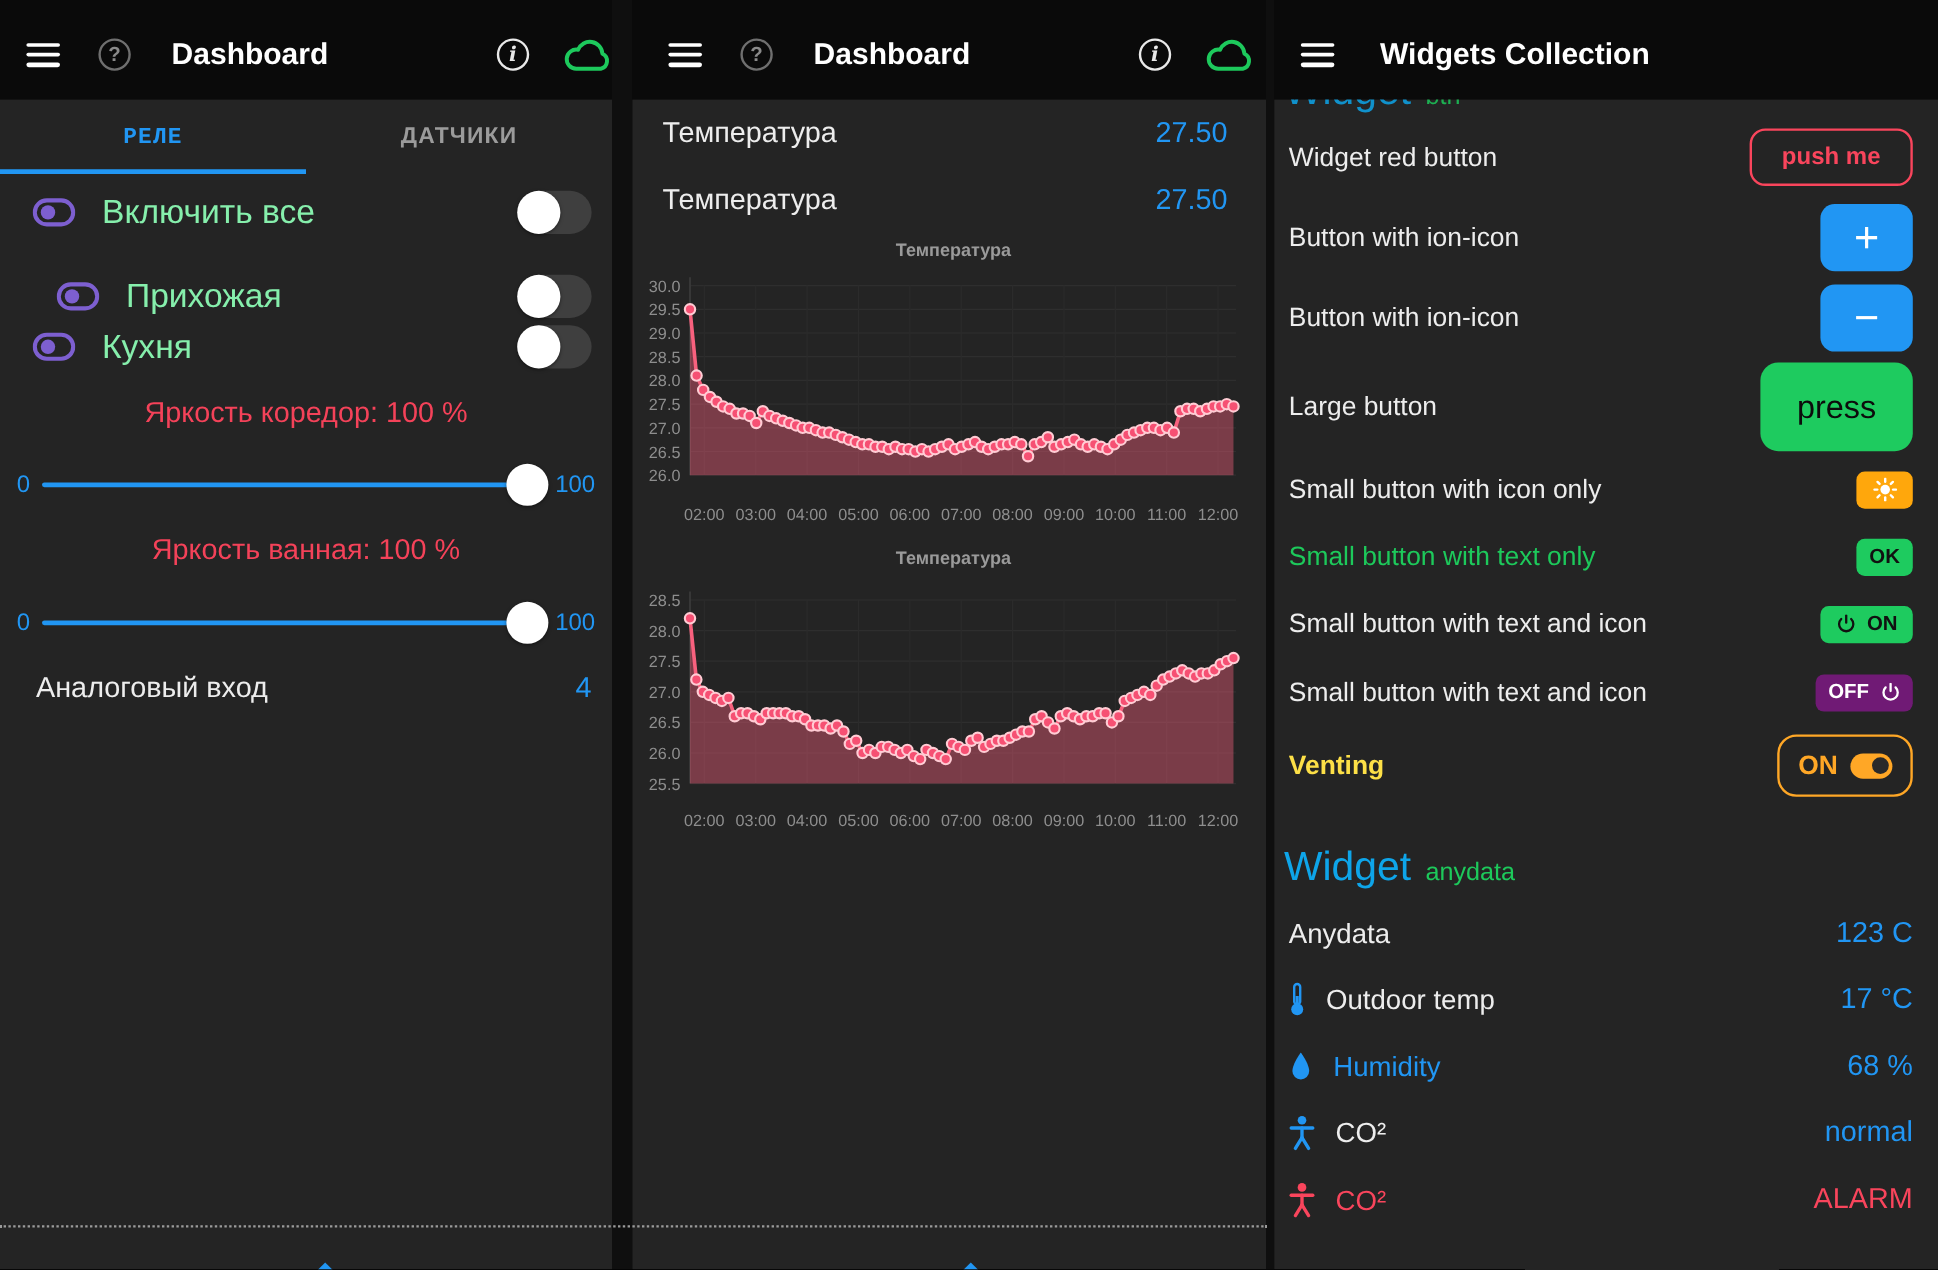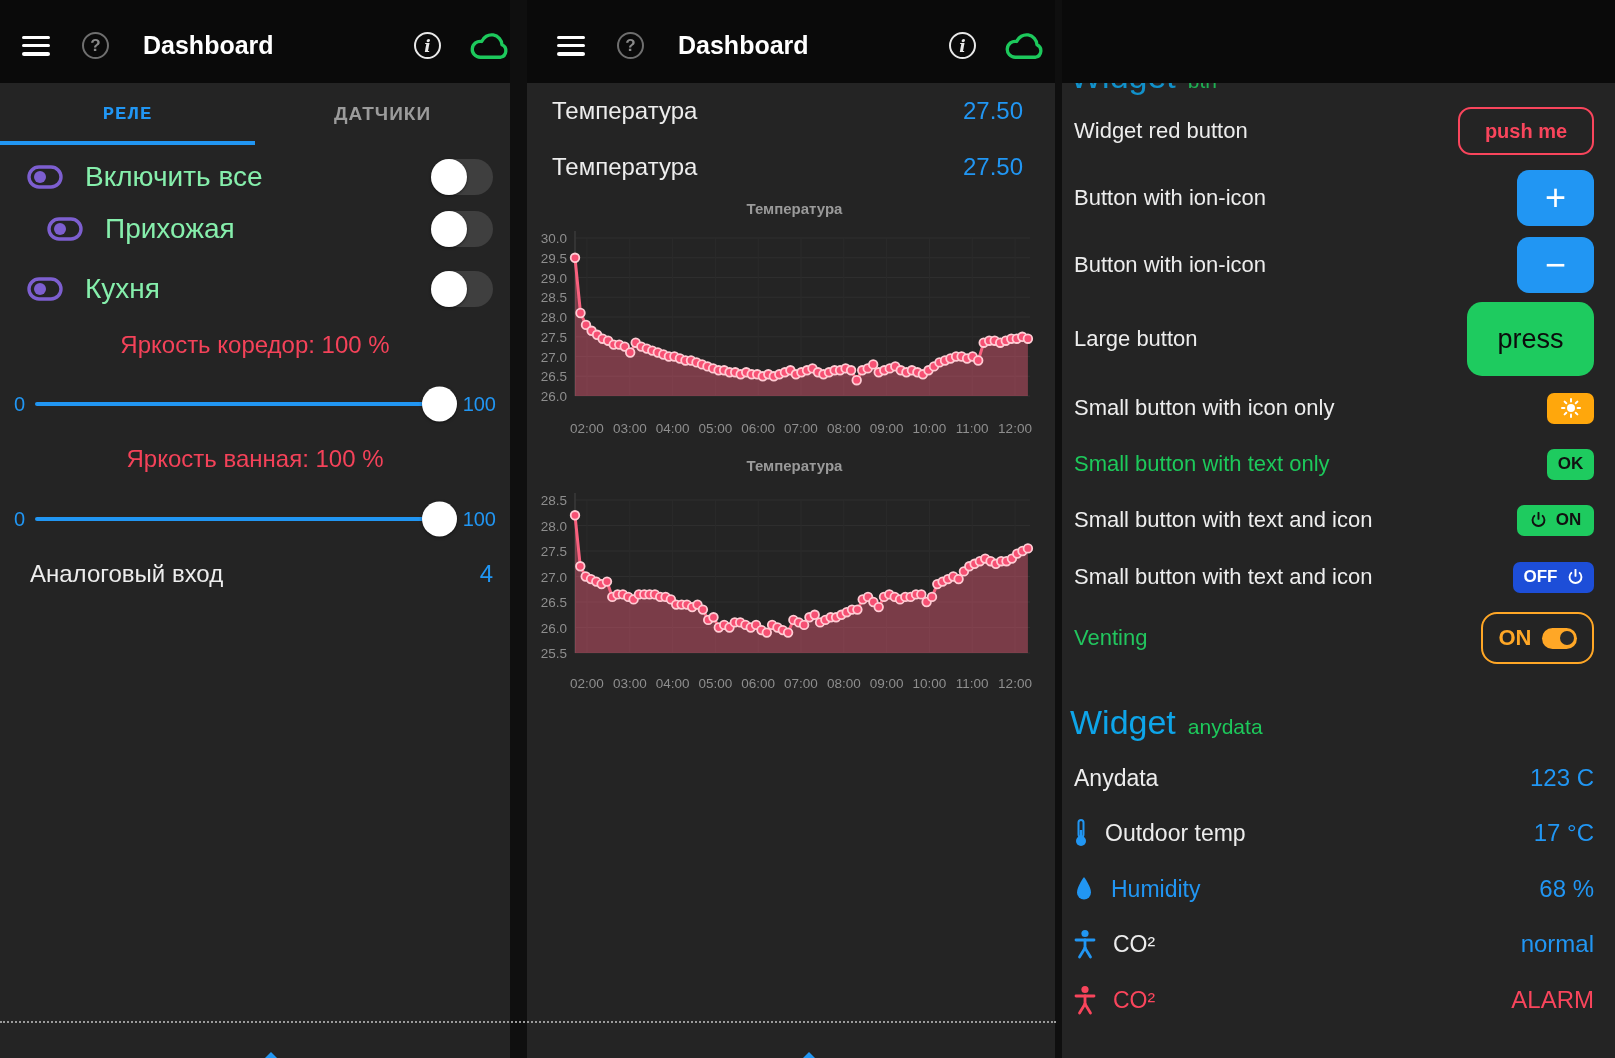--- a/index.html
+++ b/index.html
@@ -42,30 +42,30 @@
   .valrow .vvalue{font-size:24px;color:#2196f3;}
   
   .ctitle{position:absolute;left:0;width:535px;text-align:center;font-size:15px;font-weight:bold;color:#9a9a9a;}
   .chart{position:absolute;left:0;}
   .tick{font-size:13.5px;fill:#8e8e8e;font-family:"Liberation Sans",sans-serif;}
   
   .rrow{position:absolute;left:0;right:0;display:flex;align-items:center;justify-content:space-between;
         box-sizing:border-box;padding:0 21px 0 12px;}
   .rlabel{font-size:22px;color:#ededed;}
   .rlabel.green{color:#1dc95b;}
-  .rlabel.blue{color:#22c55e;}
+  .rlabel.blue{color:#fde047;font-weight:bold;}
   button{font-family:inherit;cursor:pointer;border:none;display:flex;align-items:center;justify-content:center;}
   .btn-outline-red{background:transparent;border:2.5px solid #f9455c;color:#f9455c;font-size:20px;font-weight:bold;
                    border-radius:13px;width:136px;height:48px;}
   .btn-blue{background:#2196f3;color:#fff;border-radius:12px;width:77px;height:56px;font-size:36px;font-weight:300;line-height:0;}
   .btn-large-green{background:#1ecb5f;color:#0c0c0c;border-radius:15px;width:127px;height:74px;font-size:27px;}
   .btn-small{border-radius:7px;height:31px;font-size:17px;font-weight:bold;gap:9px;}
   .btn-orange{background:#ffa70c;width:47px;}
   .btn-green{background:#1ecb5f;color:#111;}
-  .btn-red{background:#1d4ed8;color:#fff;}
+  .btn-red{background:#701a75;color:#fff;}
   .btn-venting{background:transparent;border:2.5px solid #ffa726;border-radius:16px;width:113px;height:52px;
                color:#ffa726;font-size:22px;font-weight:bold;gap:10px;}
   .minitoggle{width:35px;height:21px;border-radius:11px;background:#ffa726;position:relative;}
   .minitoggle .mknob{position:absolute;right:3px;top:3.5px;width:14px;height:14px;border-radius:50%;background:#2a2a2a;}
   .sheading{position:absolute;left:8px;display:flex;align-items:baseline;gap:12px;}
   .sheading .h1{font-size:34px;color:#0ea5e9;}
   .sheading .h2{font-size:21px;color:#1dc95b;}
   .drow .dlabel{font-size:23px;}
   .drow .dvalue{font-size:24px;color:#2196f3;}
   .drow .dvalue.red{color:#f9455c;}
@@ -108,21 +108,21 @@
           <svg width="36" height="26" viewBox="0 0 36 26">
               <rect x="2" y="3" width="32" height="20" rx="10" fill="none" stroke="#7d5fd0" stroke-width="3.4"></rect>
               <circle cx="13" cy="13" r="6" fill="#7d5fd0"></circle>
             </svg>
         </span>
         <span class="llabel">Включить все</span>
         <span class="switch">
             <span class="knob"></span>
           </span>
       </div>
-      <div class="lrow" style="top:118px;height:56px;padding-left:47px;">
+      <div class="lrow" style="top:136px;height:56px;padding-left:47px;">
         <span class="ticon">
           <svg width="36" height="26" viewBox="0 0 36 26">
               <rect x="2" y="3" width="32" height="20" rx="10" fill="none" stroke="#7d5fd0" stroke-width="3.4"></rect>
               <circle cx="13" cy="13" r="6" fill="#7d5fd0"></circle>
             </svg>
         </span>
         <span class="llabel">Прихожая</span>
         <span class="switch">
             <span class="knob"></span>
           </span>
@@ -451,20 +451,28 @@
           <circle cx="490.2" cy="68.6" r="4.3" fill="#f65073" stroke="#ffccd4" stroke-width="1.8"></circle>
           <circle cx="495.5" cy="66.0" r="4.3" fill="#f65073" stroke="#ffccd4" stroke-width="1.8"></circle>
           <circle cx="500.9" cy="63.4" r="4.3" fill="#f65073" stroke="#ffccd4" stroke-width="1.8"></circle>
         </svg>
     </div>
   </div>
 
   <div class="seam" style="left:1055px;width:7px;"></div>
 
   <div class="panel" style="left:1062px;width:553px;">
+    <div class="pheader">
+      <div class="burger">
+          <div></div>
+          <div></div>
+          <div></div>
+        </div>
+      <div class="ptitle" style="margin-left:38px;">Widgets Collection</div>
+    </div>
     <div class="pcontent">
 
       <div class="sheading" style="top:-26px;opacity:.85;">
         <span class="h1">Widget</span>
         <span class="h2">btn</span>
       </div>
 
       <div class="rrow" style="top:24px;height:48px;">
         <span class="rlabel">Widget red button</span>
         <button class="btn-outline-red">push me</button>

